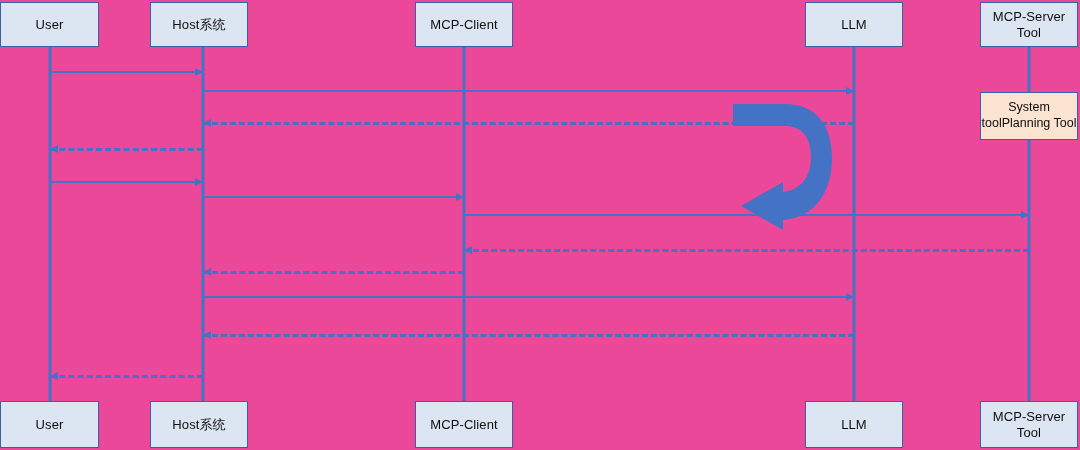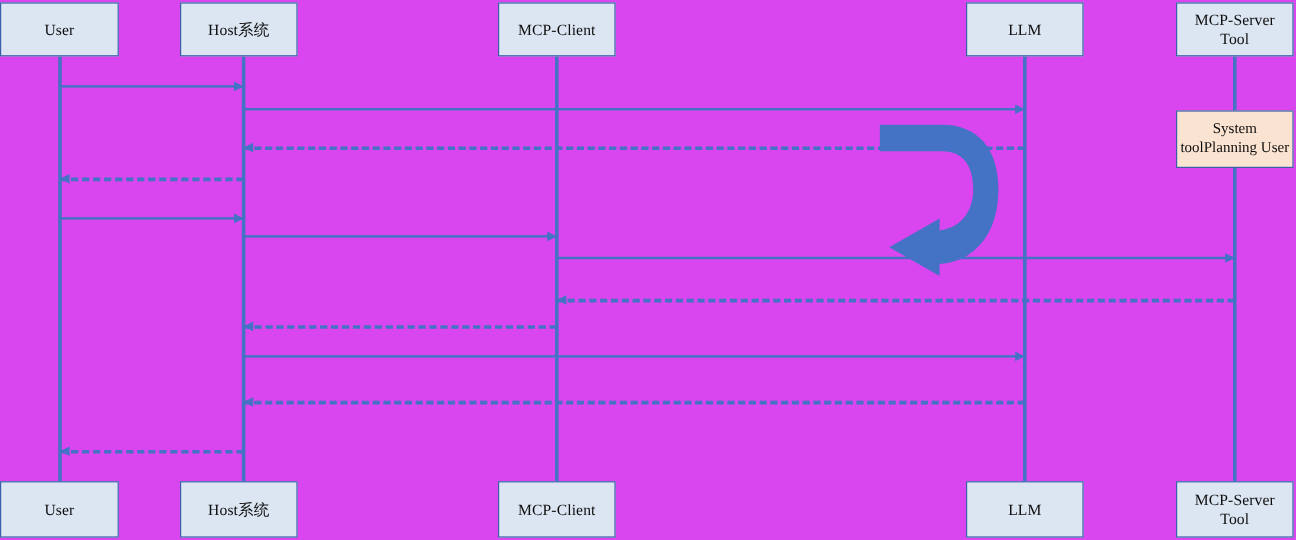--- a/index.html
+++ b/index.html
@@ -81,21 +81,21 @@
 
   
   .loop-arrow {
     position: absolute;
     pointer-events: none;
   }
 </style>
 </head>
 <body>
 
-<div id="canvas" style="background: #d946ef; font-family: Liberation Serif, serif;">
+<div id="canvas" style="background: #ec4899;">
   <div id="lifelines-layer">
       <div class="lifeline" style="left: 50px; top: 47px; height: 354px;"></div>
       <div class="lifeline" style="left: 203px; top: 47px; height: 354px;"></div>
       <div class="lifeline" style="left: 464px; top: 47px; height: 354px;"></div>
       <div class="lifeline" style="left: 854px; top: 47px; height: 354px;"></div>
       <div class="lifeline" style="left: 1029px; top: 47px; height: 354px;"></div>
     </div>
   <div id="messages-layer">
       <div class="msg" style="left: 50px; top: 71px; width: 153px;"></div>
       <div class="arrow-r" style="top: 67.5px; left: 195px;"></div>
@@ -187,15 +187,15 @@
       </div>
       <div class="participant" style="left: 980px; top: 401px; width: 98px; height: 47px;">
         <div>
           <span>MCP-Server</span>
           <span>Tool</span>
         </div>
       </div>
     </div>
 
   <div class="note-box" id="note-box" style="left: 980px; top: 92px; width: 98px; height: 48px;">
-    <span id="note-label"><span>System tool</span><span>Planning User</span></span>
+    <span id="note-label"><span>System tool</span><span>Planning Tool</span></span>
   </div>
 </div>
 
 </body></html>

